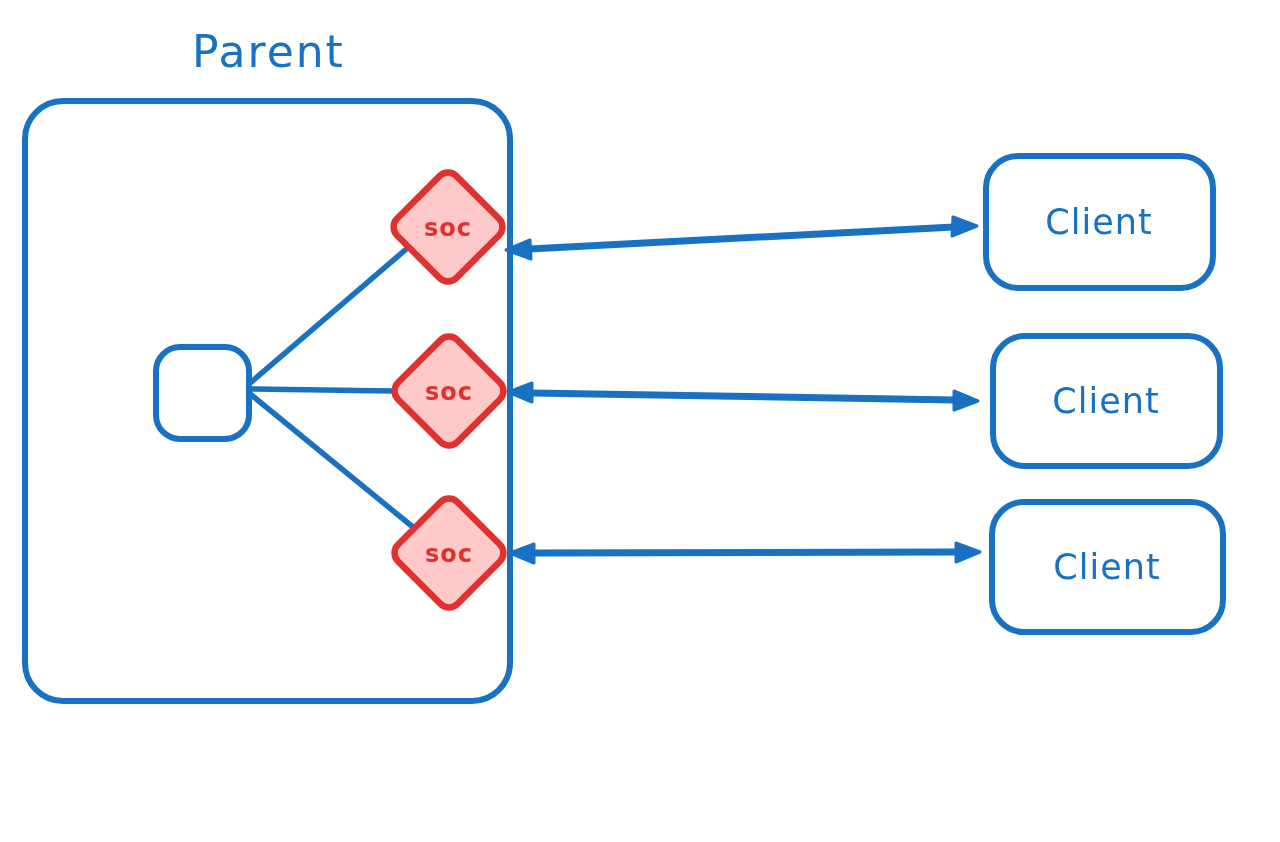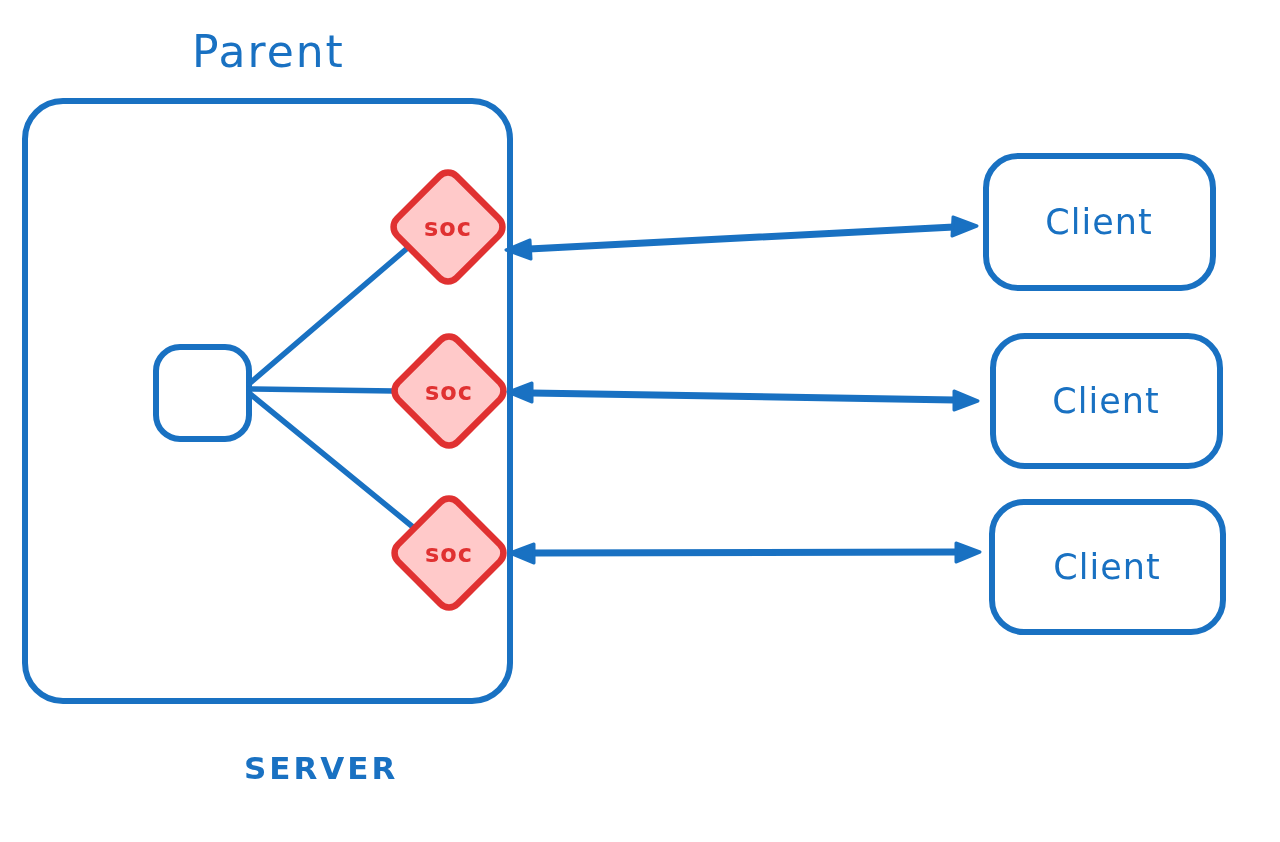--- a/index.html
+++ b/index.html
@@ -111,14 +111,13 @@
   <div class="label label-title">Parent</div>
 
   <div class="label label-centered label-soc soc-1">soc</div>
   <div class="label label-centered label-soc soc-2">soc</div>
   <div class="label label-centered label-soc soc-3">soc</div>
 
   <div class="label label-centered label-client client-1">Client</div>
   <div class="label label-centered label-client client-2">Client</div>
   <div class="label label-centered label-client client-3">Client</div>
 
-  <div class="label label-server">SERVER</div>
 </div>
 
 </body></html>

